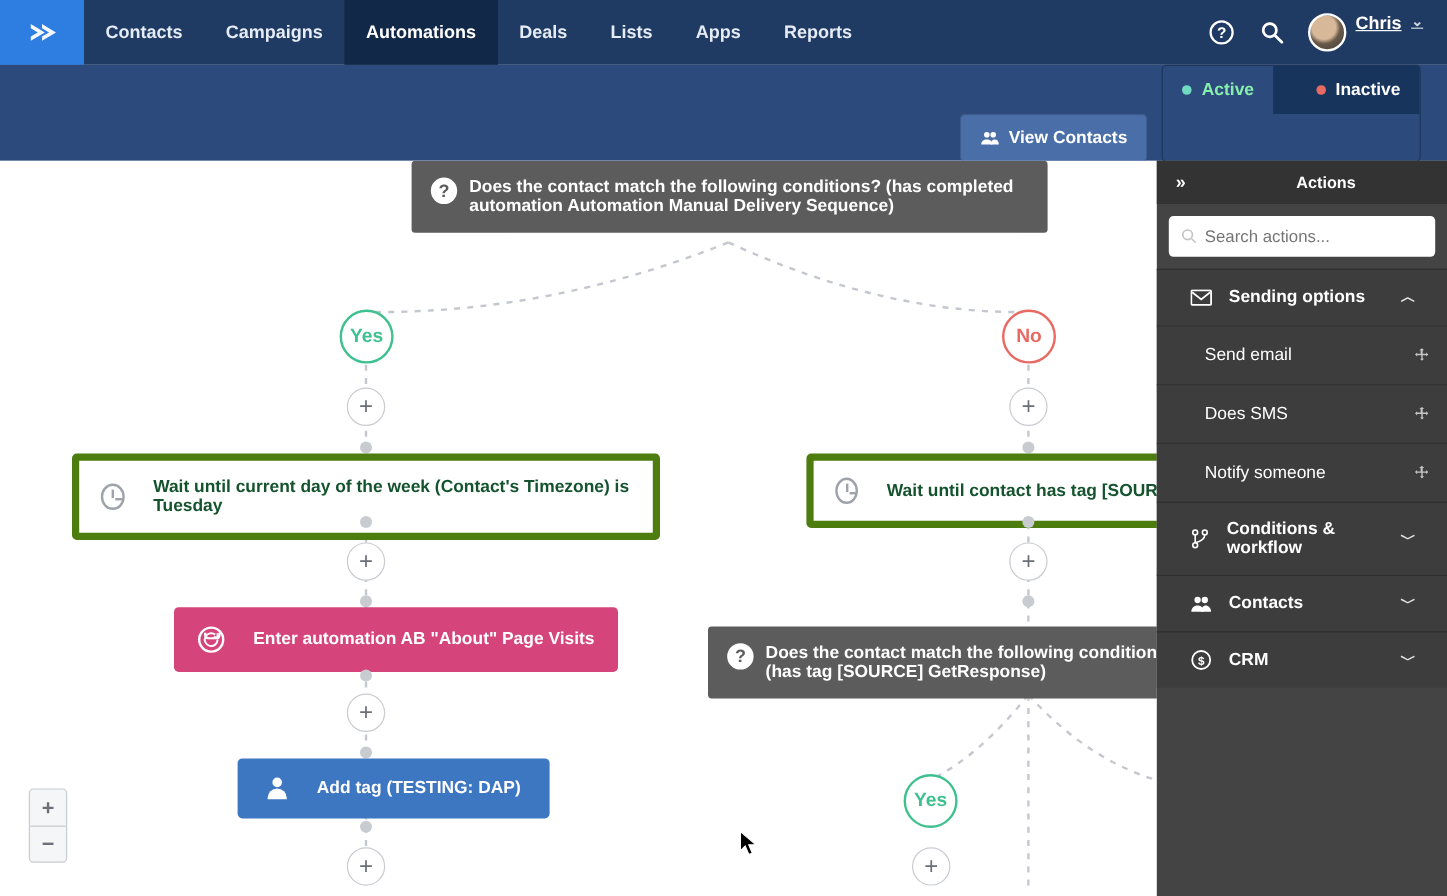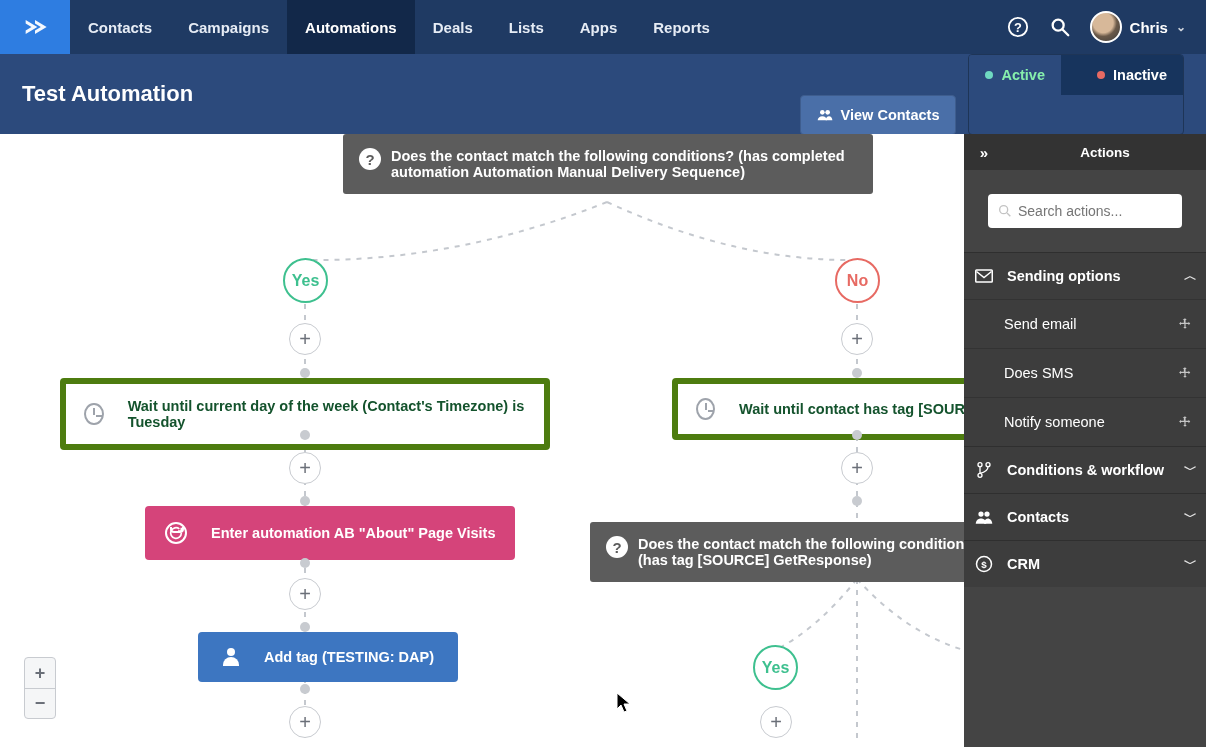--- a/index.html
+++ b/index.html
@@ -7,21 +7,21 @@
   
   .topnav { display:flex; align-items:stretch; height:54px; background:#1f3a63; color:#fff; }
   .logo { width:70px; background:#2e7de1; display:flex; align-items:center; justify-content:center; }
   .logo svg { width:28px; height:28px; }
   .navitems { display:flex; }
   .navitem { display:flex; align-items:center; padding:0 18px; font-size:15px; font-weight:600; color:#e6ecf5; cursor:pointer; }
   .navitem.active { background:#122849; color:#fff; }
   .navright { margin-left:auto; display:flex; align-items:center; gap:18px; padding-right:20px; }
   .iconbtn { width:24px; height:24px; display:flex; align-items:center; justify-content:center; cursor:pointer; color:#fff; }
   .avatar { width:32px; height:32px; border-radius:50%; background: radial-gradient(circle at 40% 35%, #d7b899 0 40%, #6b5a4a 55%, #3a3a3a 100%); border:2px solid #fff; }
-  .userblock { display:flex; align-items:center; gap:8px; cursor:pointer; font-size:15px; font-weight:600; }
+  .userblock { display:flex; align-items:flex-start; gap:8px; cursor:pointer; font-size:15px; font-weight:600;text-decoration:underline; }
   .chev { font-size:12px; opacity:.8; }
   
   .subheader { height:80px; background:#2c4a7c; display:flex; align-items:center; padding:0 22px; }
   .subheader h1 { color:#fff; font-size:22px; font-weight:700; }
   .subright { margin-left:auto; display:flex; gap:12px; }
   .btn { display:flex; align-items:center; gap:8px; height:40px; padding:0 16px; border-radius:4px; font-size:14.5px; font-weight:700; cursor:pointer; border:none; }
   .btn.view { background:#4a6fa8; color:#fff; border:1px solid #3e5d8e;margin-top:41px; }
   .toggle { display:flex; border:1px solid #1e3557; border-radius:4px; overflow:hidden; }
   .toggle .btn { border-radius:0; border:none; }
   .btn.active-state { background:#2c4a7c; color:#86efac; }
@@ -57,25 +57,25 @@
   
   .zoom { position:absolute; left:24px; bottom:28px; width:32px; border:1px solid #c8cbd0; border-radius:4px; background:#f5f6f7; overflow:hidden; }
   .zoom button { width:100%; height:30px; border:none; background:transparent; font-size:18px; font-weight:700; color:#6a6f78; cursor:pointer; display:block; }
   .zoom button + button { border-top:1px solid #c8cbd0; }
   .cursor { position:absolute; width:16px; height:22px; pointer-events:none; }
   
   .panel { position:absolute; top:134px; right:0; width:242px; bottom:0; background:#444; color:#fff; display:flex; flex-direction:column; }
   .panelhead { display:flex; align-items:center; height:36px; background:#333; font-size:13.5px; font-weight:700; }
   .panelhead .collapse { width:40px; display:flex; justify-content:center; align-items:center; font-size:15px; cursor:pointer;}
   .panelhead .title { flex:1; text-align:center; }
-  .search { padding:24px; }
+  .search { padding:10px; }
   .search input { width:100%; height:34px; border-radius:4px; border:none; padding:0 10px 0 30px; font-size:14px; background:#fff; color:#555; }
   .searchwrap { position:relative; }
   .searchwrap .mag { position:absolute; left:9px; top:9px; width:16px; height:16px; opacity:.5; }
-  .cat { display:flex; align-items:center; padding:14px 9px; background:#3d3d3d; border-top:1px solid #2f2f2f; font-size:14.5px; font-weight:600; cursor:pointer; }
+  .cat { display:flex; align-items:center; padding:14px 26px; background:#3d3d3d; border-top:1px solid #2f2f2f; font-size:14.5px; font-weight:600; cursor:pointer; }
   .cat .cic { width:22px; margin-right:12px; display:flex; align-items:center; justify-content:center; }
   .cat .caret { margin-left:auto; font-size:13px; opacity:.85; }
   .subitem { display:flex; align-items:center; padding:16px 14px 16px 40px; background:#3d3d3d; font-size:14.5px; font-weight:500; border-top:1px solid #333; cursor:grab; }
   .subitem .drag { margin-left:auto; opacity:.7; }
   .drag svg, .cic svg, .mag svg { display:block; }
 </style>
 </head>
 <body>
 
 <div class="topnav">
@@ -108,21 +108,20 @@
     </div>
     <div class="userblock">
       <div class="avatar"></div>
       <span>Chris</span>
       <span class="chev">⌄</span>
     </div>
   </div>
 </div>
 
 <div class="subheader">
-  <h1>Test Automation</h1>
   <div class="subright">
     <button class="btn view">
       <svg width="16" height="16" viewBox="0 0 24 24">
           <circle cx="8" cy="8" r="3.5" fill="#fff"></circle>
           <circle cx="16" cy="8" r="3.5" fill="#fff"></circle>
           <path d="M1 20c0-3.5 3-6 7-6s7 2.5 7 6" fill="#fff"></path>
           <path d="M13 20c0-3.5 2-6 5-6s5 2.5 5 6" fill="#fff"></path>
         </svg>
       <span>View Contacts</span>
     </button>

